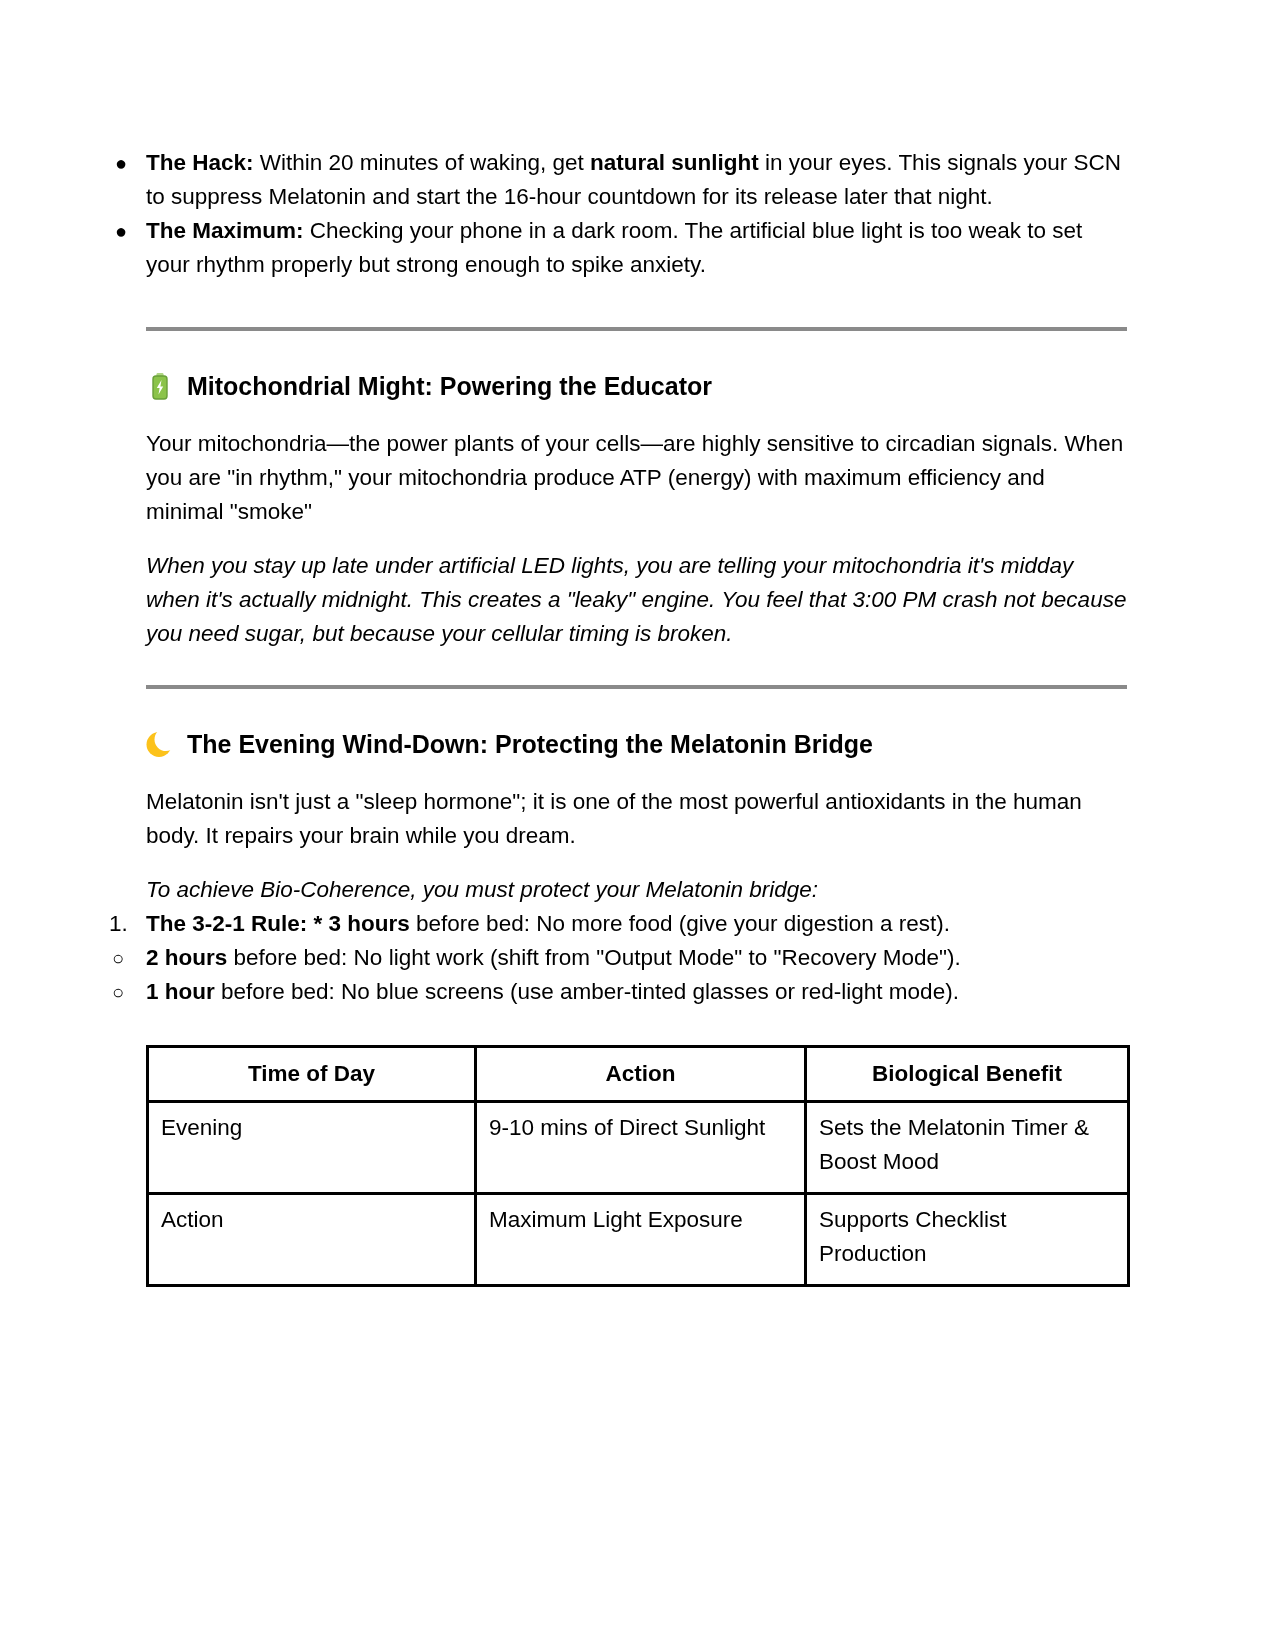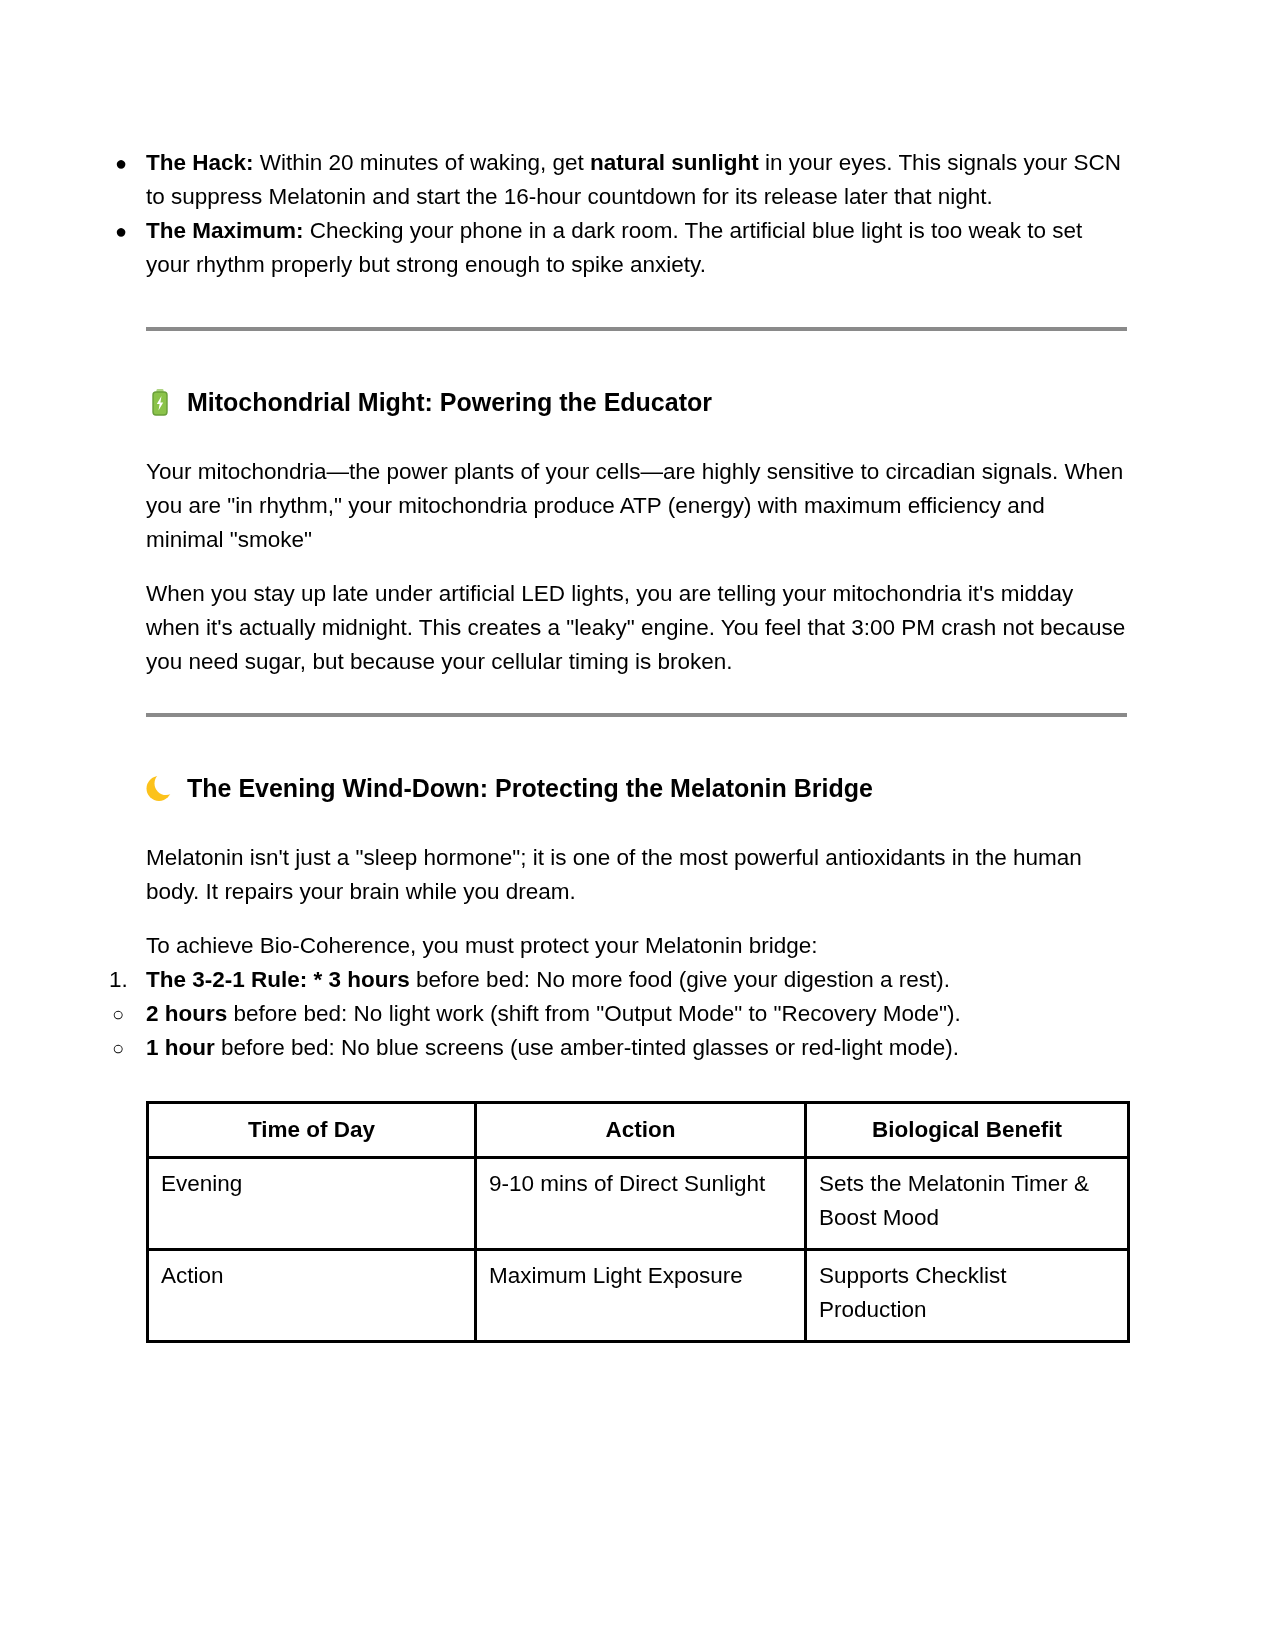--- a/index.html
+++ b/index.html
@@ -18,28 +18,28 @@
   .intro-list > li > .marker { left:-31px; font-size:20px; }
   .rule-list  > li > .marker { left:-37px; }
   .sub-list   > li > .marker { left:-34px; font-size:20px; }
 
   .b { font-weight:bold; }
 
   hr.divider { border:0; height:4px; background:#8a8a8a; margin:45px 0 0 0; }
   hr.divider.second { margin-top:34px; }
 
   h3.section-heading {
-    margin-top:54px; font-size:25px; font-weight:bold; line-height:34px;
+    margin-top:38px; font-size:25px; font-weight:bold; line-height:34px;
     display:flex; align-items:center;
   }
   h3.section-heading.tools { margin-top:23px; }
   .icon { width:28px; height:28px; margin-right:13px; flex:none; display:inline-block; }
 
-  p.lead   { margin-top:36px; }
-  p.follow { margin-top:20px; }
+  p.lead   { margin-top:24px; }
+  p.follow { margin-top:20px;font-style:italic; }
 
   table.checklist { border-collapse:collapse; table-layout:fixed; width:981px; margin-top:36px; }
   table.checklist th, table.checklist td { border:3px solid #000000; }
   table.checklist th { padding:9px 12px; text-align:center; font-size:22.5px; }
   table.checklist td { padding:8px 12px 13px 12px; vertical-align:top; }
 </style>
 </head>
 <body>
 
 <div class="page">

